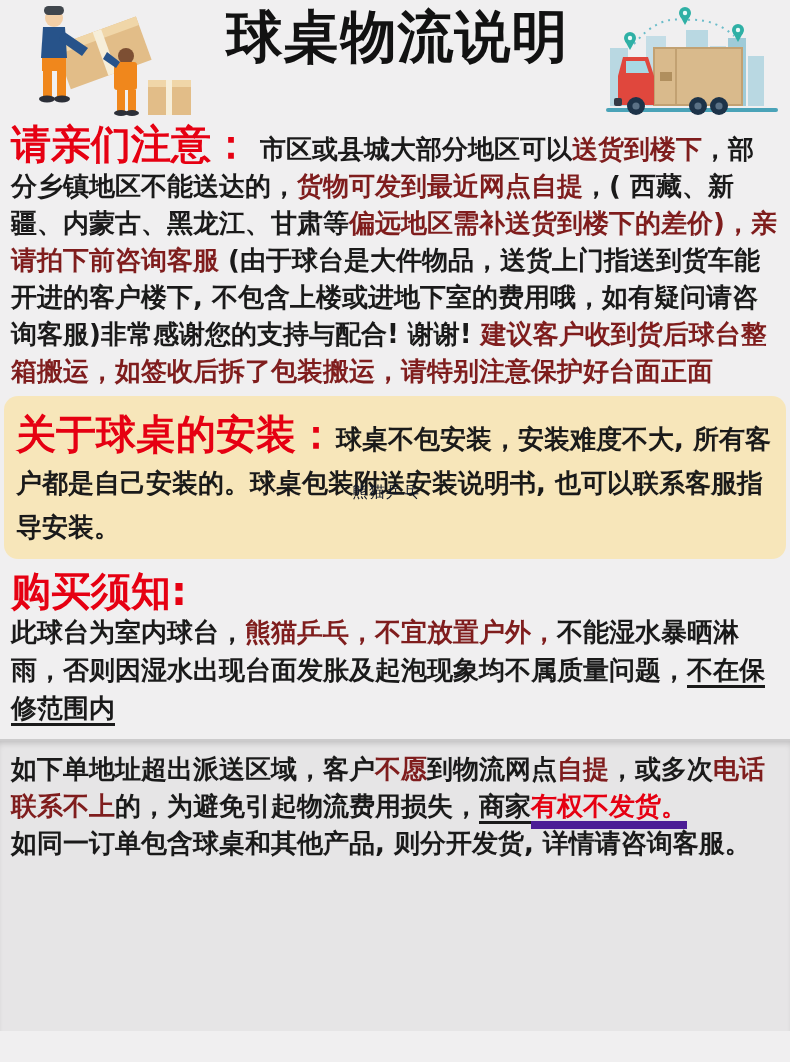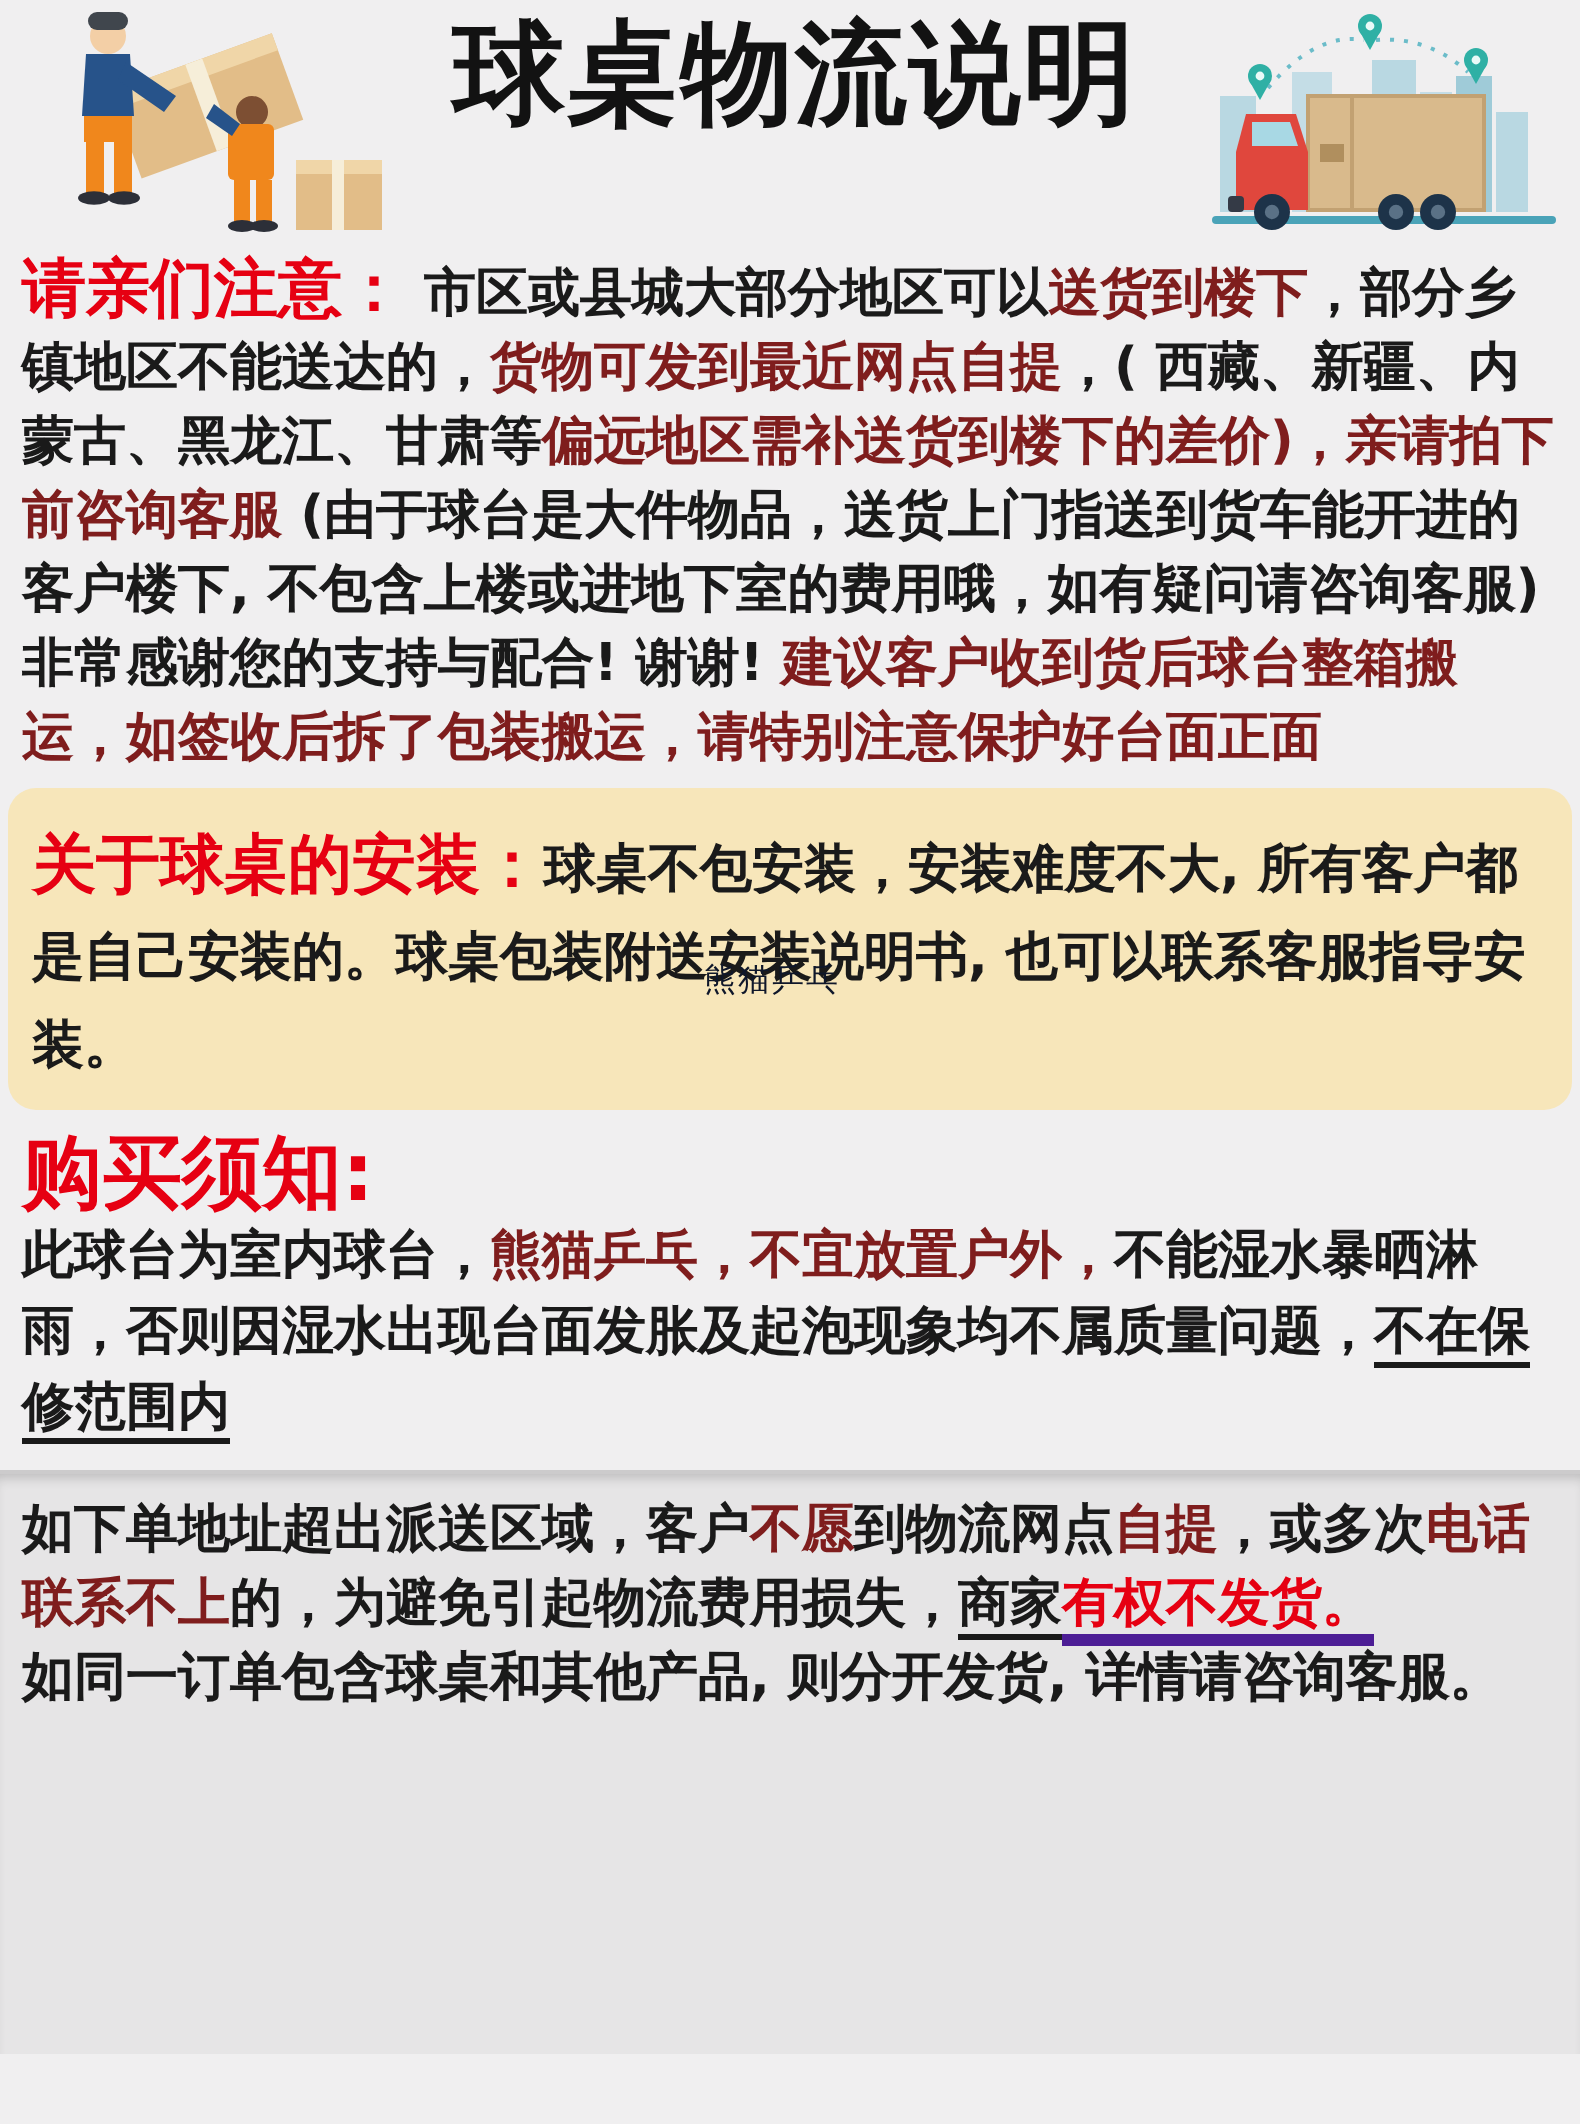--- a/index.html
+++ b/index.html
@@ -9,26 +9,26 @@
     font-family:"DejaVu Sans","Liberation Sans",sans-serif;
     font-weight:bold;color:#1a1a1a;
   }
   
   .header{height:126px;display:flex;align-items:flex-start;justify-content:space-between;padding:0 8px;}
   .title{font-size:56px;font-weight:900;color:#121212;letter-spacing:1px;white-space:nowrap;}
   .illu{flex:0 0 auto;}
   
   .para{padding:0 11px;font-size:26px;line-height:37px;letter-spacing:0;}
   
-  .s-h{color:#e60012;font-size:32px;font-weight:900;}
+  .s-h{color:#e60012;font-size:40px;font-weight:900;}
   .s-k{color:#1a1a1a;}
   .s-r{color:#7f1d1d;}
   .s-rb{color:#e60012;font-size:28px;font-weight:900;}
   .s-ku{color:#1a1a1a;border-bottom:3px solid #1a1a1a;}
-  .s-ru{color:#e60012;border-bottom:6px solid #4c1d95;}
+  .s-ru{color:#e60012;border-bottom:8px solid #4c1d95;}
   
   .beige{position:relative;background:#f7e6ba;border-radius:14px;margin:6px 4px 0 4px;padding:8px 10px 10px 10px;}
   .beige .para{padding:0 2px;}
   .special{line-height:41px;}
   .install{line-height:44px;margin-top:8px;}
   .watermark{
     position:absolute;left:348px;top:86px;font-size:16px;font-weight:normal;
     color:#0f172a;font-family:"DejaVu Serif","Liberation Serif",serif;letter-spacing:1px;text-align:center;
   }
   

